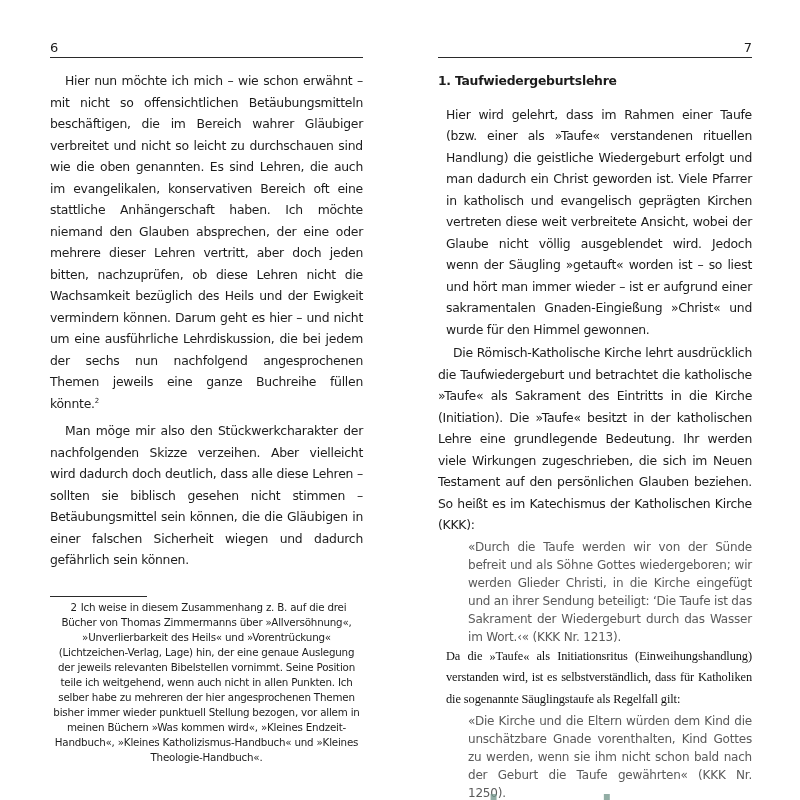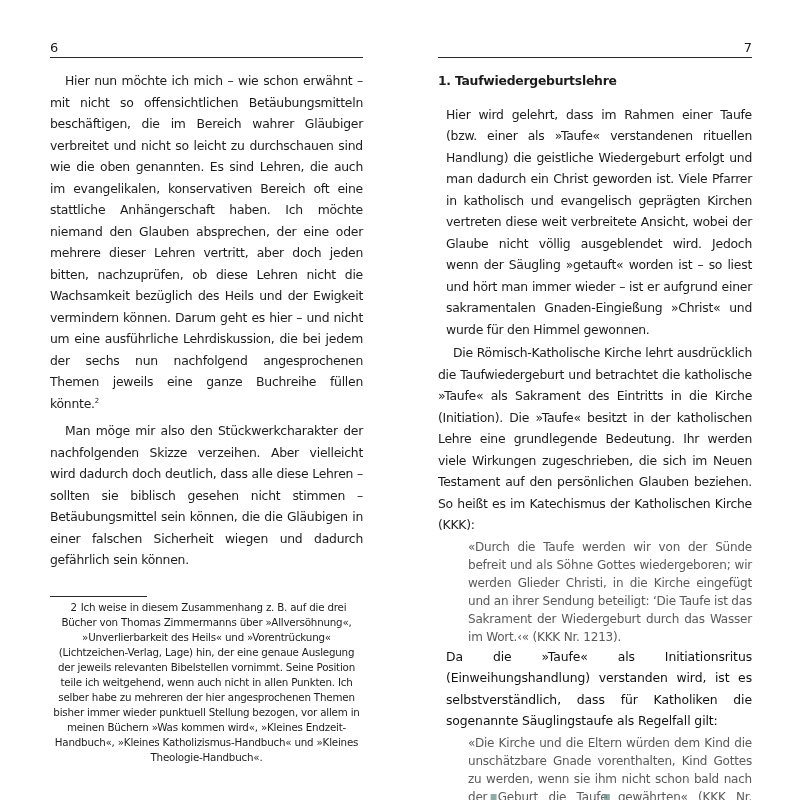--- a/index.html
+++ b/index.html
@@ -23,21 +23,21 @@
     .page.right .body-text { top: 70px; }
     .para { margin: 0 0 2px 0; text-indent: 15px; hyphens: auto; }
     .para.noindent { text-indent: 0; margin-left: 8px; }
     .heading {
       font-weight: bold; font-size: 12.4px; line-height: 21.5px; margin: 0 0 12px 0;
     }
     .quote {
       margin: 0 0 0 30px; color: #5a5a5a; font-size: 12px; line-height: 18px; text-align: justify;
       letter-spacing: -0.2px;
     }
-    .strong-para { font-weight: normal; color: #111; letter-spacing: -0.1px; }
+    .strong-para { font-weight: normal; color: #111; letter-spacing: -0.1px; font-family: Liberation Serif, serif; }
     sup { font-size: 7px; line-height: 0; }
     .footnote-rule {
       position: absolute; top: 596px; left: 0; width: 97px; border-top: 1px solid #2a2a2a;
     }
     .footnote {
       position: absolute; top: 600px; left: 0; right: 0;
       font-size: 10.3px; line-height: 15px; letter-spacing: -0.2px; text-align: center;
     }
     .footnote .num { display: inline-block; width: 14px; }
     .watermark {

